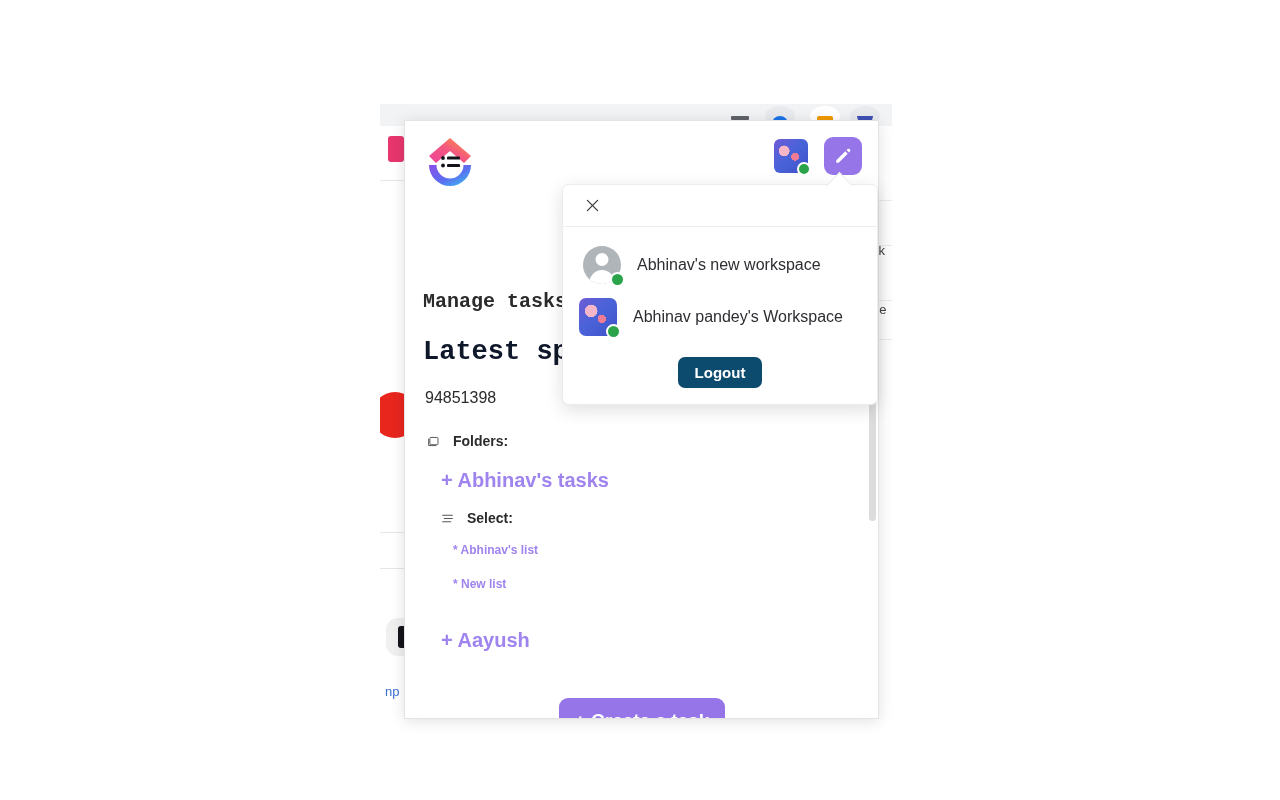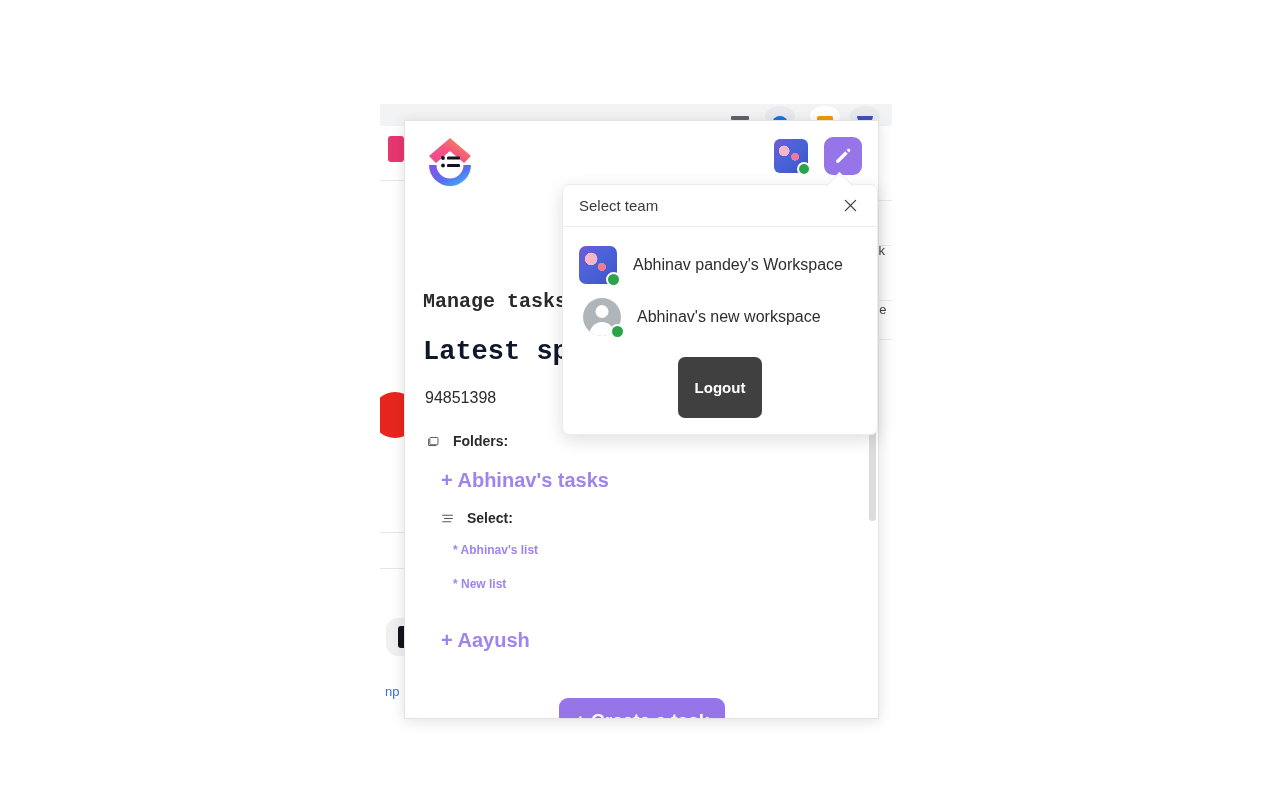--- a/index.html
+++ b/index.html
@@ -431,25 +431,25 @@
     color: #2d2d33;
   }
   .team-row-2 { padding-left: 20px; }
 
   .logout-wrap {
     display: flex;
     justify-content: center;
     padding: 8px 0 16px 0;
   }
   .logout-btn {
-    background: #404040;
+    background: #0c4a6e;
     color: #ffffff;
     border: none;
     border-radius: 7px;
-    padding: 22px 17px;
+    padding: 7px 17px;
     font-size: 15px;
     font-weight: 700;
     font-family: "Liberation Sans", sans-serif;
     cursor: pointer;
   }
 </style>
 </head>
 <body>
 
 <div id="stage">
@@ -567,48 +567,47 @@
     </div>
 
     <div class="panel-scrollbar">
       <div class="thumb"></div>
     </div>
   </div>
 
   <div class="team-popup">
 
     <div class="team-popup-head">
-      <span class="team-popup-title">Select team</span>
       <button class="close-btn">
         <svg width="17" height="17" viewBox="0 0 20 20">
           <g stroke="#3c3c3c" stroke-width="1.5" stroke-linecap="round">
             <line x1="4" y1="4" x2="16" y2="16"></line>
             <line x1="16" y1="4" x2="4" y2="16"></line>
           </g>
         </svg>
       </button>
     </div>
 
     <div class="team-list">
 
+      <div class="team-row team-row-2">
+        <div class="t-avatar">
+          <div class="pic-person"></div>
+          <span class="t-dot"></span>
+        </div>
+        <span class="team-name">Abhinav's new workspace</span>
+      </div>
+
       <div class="team-row">
         <div class="t-avatar">
           <div class="pic-pixel"></div>
           <span class="t-dot"></span>
         </div>
         <span class="team-name">Abhinav pandey's Workspace</span>
       </div>
-
-      <div class="team-row team-row-2">
-        <div class="t-avatar">
-          <div class="pic-person"></div>
-          <span class="t-dot"></span>
-        </div>
-        <span class="team-name">Abhinav's new workspace</span>
-      </div>
     </div>
 
     <div class="logout-wrap">
       <button class="logout-btn">Logout</button>
     </div>
   </div>
 
 </div>
 
 </body></html>

